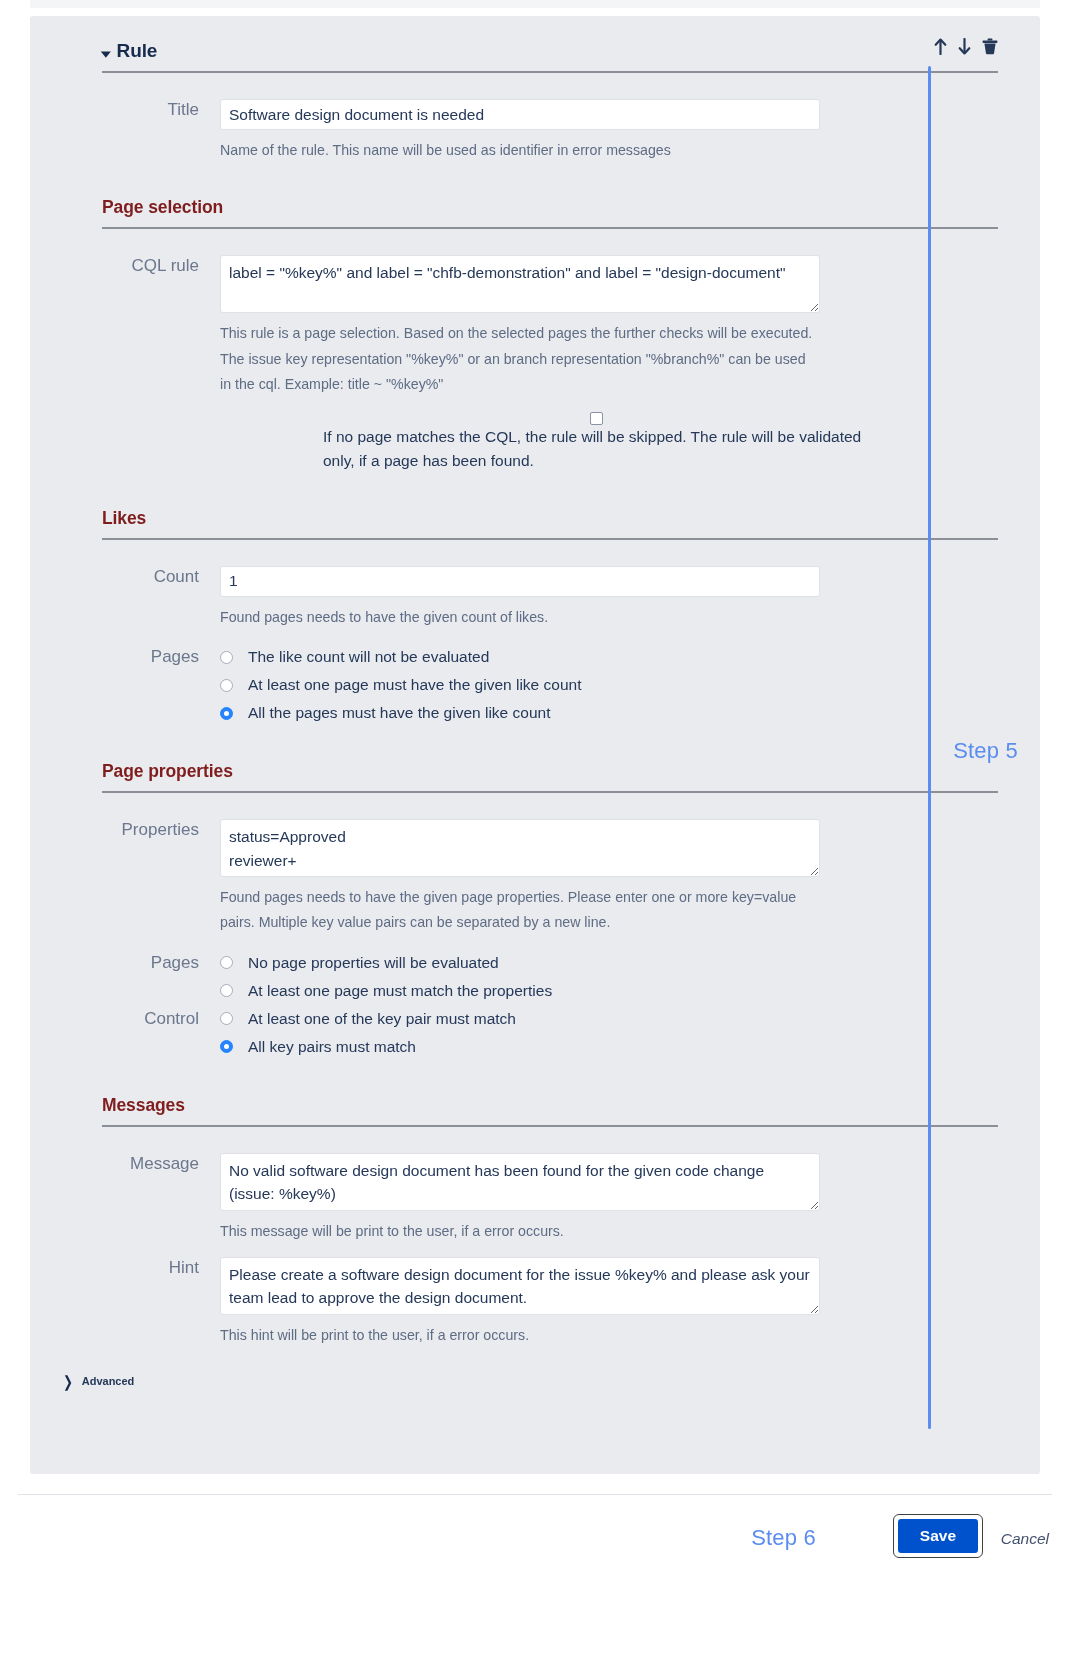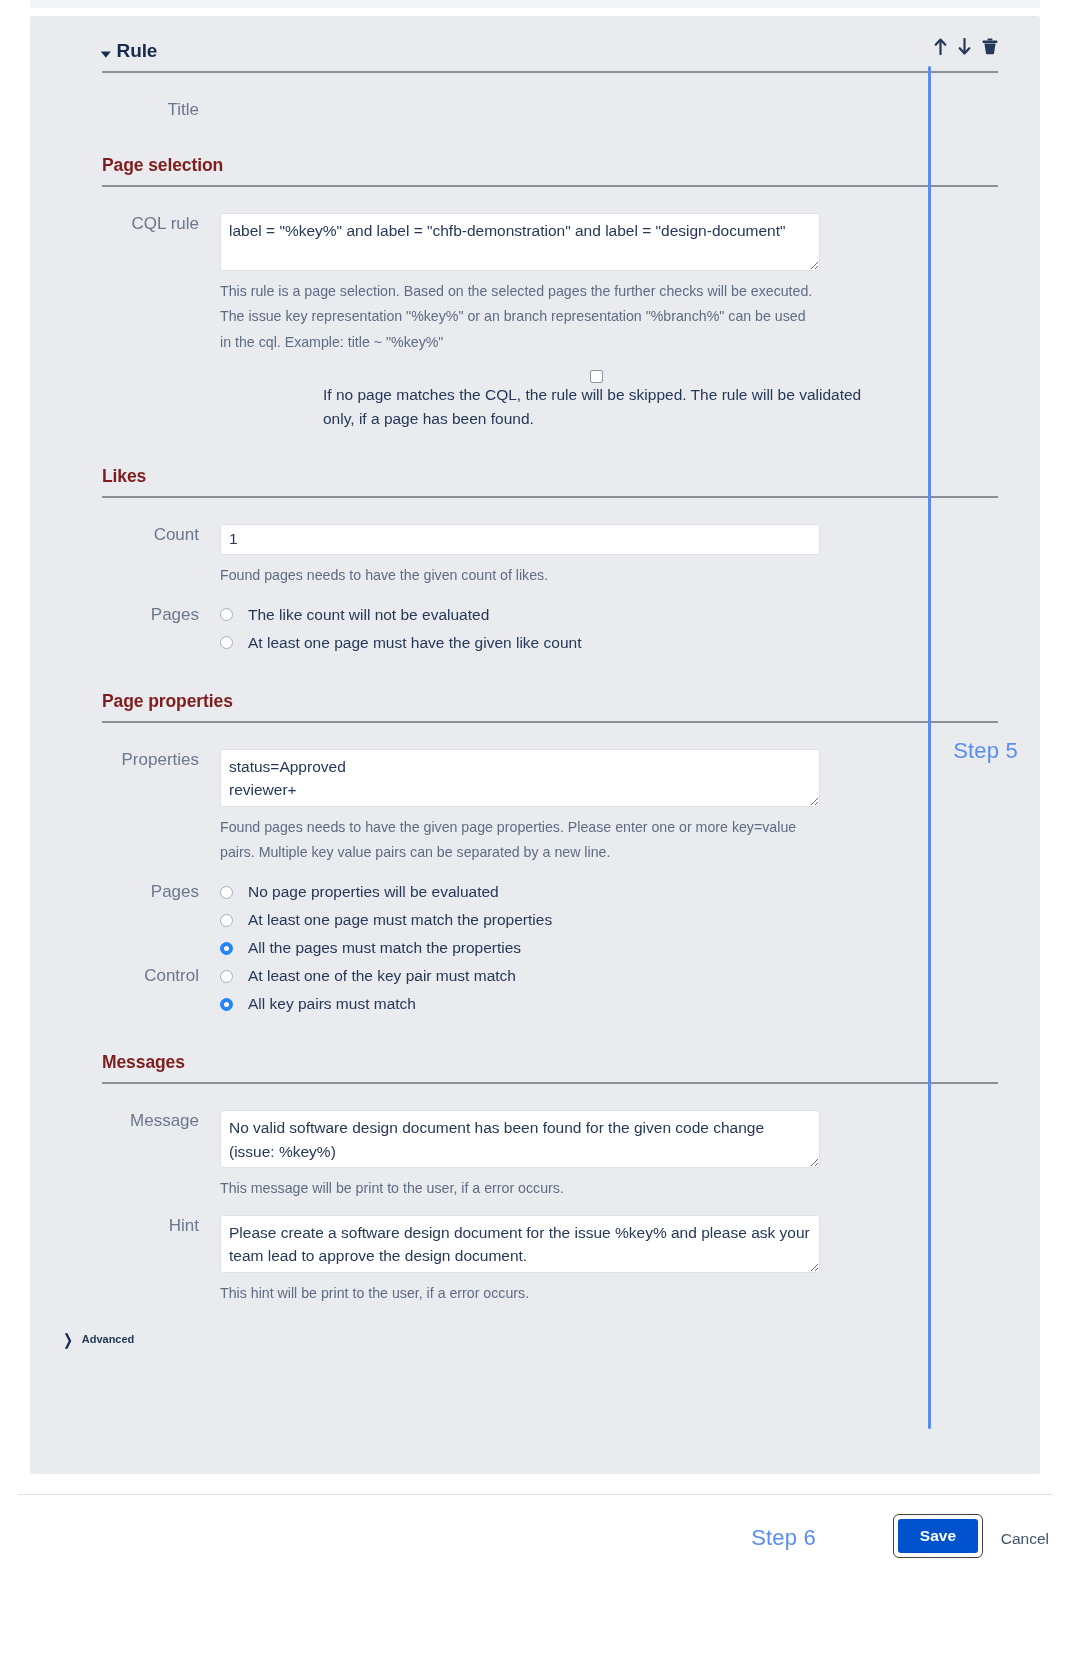--- a/index.html
+++ b/index.html
@@ -306,20 +306,21 @@
     position: absolute;
     right: 21px;
     top: 1530px;
     color: #42526e;
     font-size: 15.5px;
     background: none;
     border: none;
     font-family: "Liberation Sans", sans-serif;
     cursor: pointer;
     padding: 0;
+    font-style: italic;
   }
 
   .spacer-sm { height: 13px; }
   .spacer-md { height: 26px; }
   .spacer-lg { height: 34px; }
 </style>
 </head>
 <body>
 
 <div id="page">
@@ -356,20 +357,24 @@
               </svg>
             </span>
           </span>
         </div>
         <div class="rule-rule"></div>
 
         <div class="spacer-md"></div>
 
         <div class="row">
           <div class="row-label">Title</div>
+          <div class="field-col">
+            <input class="txt-input" readonly="" value="Software design document is needed" style="">
+            <div class="helptext">Name of the rule. This name will be used as identifier in error messages</div>
+          </div>
         </div>
 
         <div class="spacer-lg"></div>
 
         <div class="section-head">Page selection</div>
         <div class="section-rule"></div>
 
         <div class="spacer-md"></div>
 
         <div class="row">
@@ -404,20 +409,25 @@
         <div class="radio-row">
           <div class="row-label">Pages</div>
           <span class="rb"></span>
           <span class="rb-label">The like count will not be evaluated</span>
         </div>
         <div class="radio-row">
           <div class="row-label"></div>
           <span class="rb"></span>
           <span class="rb-label">At least one page must have the given like count</span>
         </div>
+        <div class="radio-row">
+          <div class="row-label"></div>
+          <span class="rb on"></span>
+          <span class="rb-label">All the pages must have the given like count</span>
+        </div>
 
         <div class="spacer-lg"></div>
 
         <div class="section-head">Page properties</div>
         <div class="section-rule"></div>
 
         <div class="spacer-md"></div>
 
         <div class="row">
           <div class="row-label">Properties</div>
@@ -433,25 +443,20 @@
         <div class="radio-row">
           <div class="row-label">Pages</div>
           <span class="rb"></span>
           <span class="rb-label">No page properties will be evaluated</span>
         </div>
         <div class="radio-row">
           <div class="row-label"></div>
           <span class="rb"></span>
           <span class="rb-label">At least one page must match the properties</span>
         </div>
-        <div class="radio-row">
-          <div class="row-label"></div>
-          <span class="rb on"></span>
-          <span class="rb-label">All the pages must match the properties</span>
-        </div>
 
         <div class="radio-row">
           <div class="row-label">Control</div>
           <span class="rb"></span>
           <span class="rb-label">At least one of the key pair must match</span>
         </div>
         <div class="radio-row">
           <div class="row-label"></div>
           <span class="rb on"></span>
           <span class="rb-label">All key pairs must match</span>

